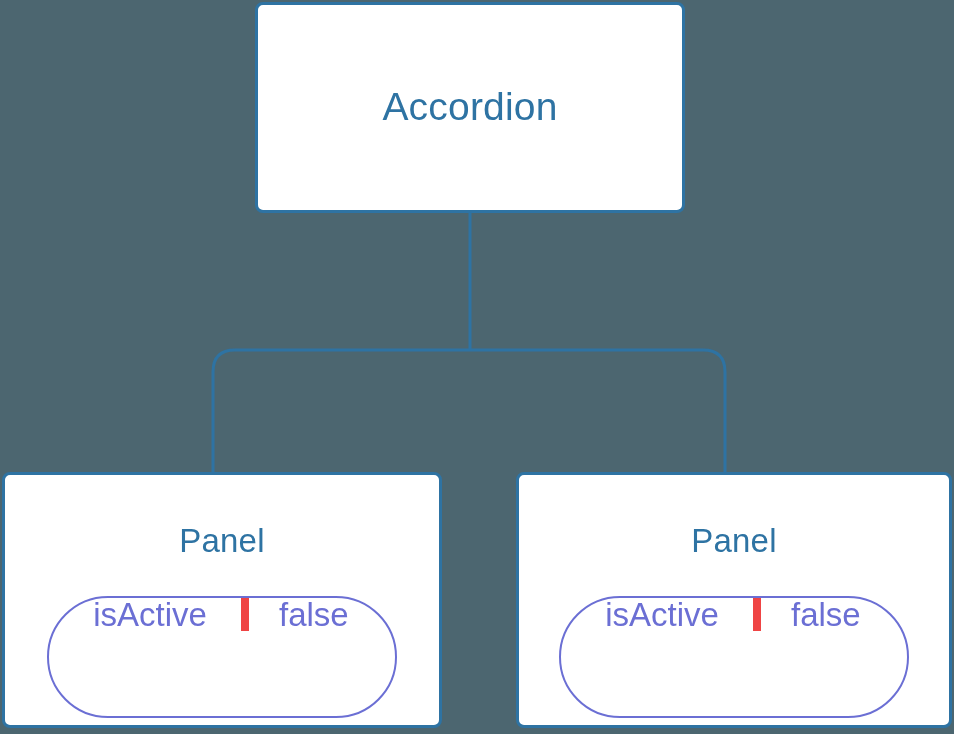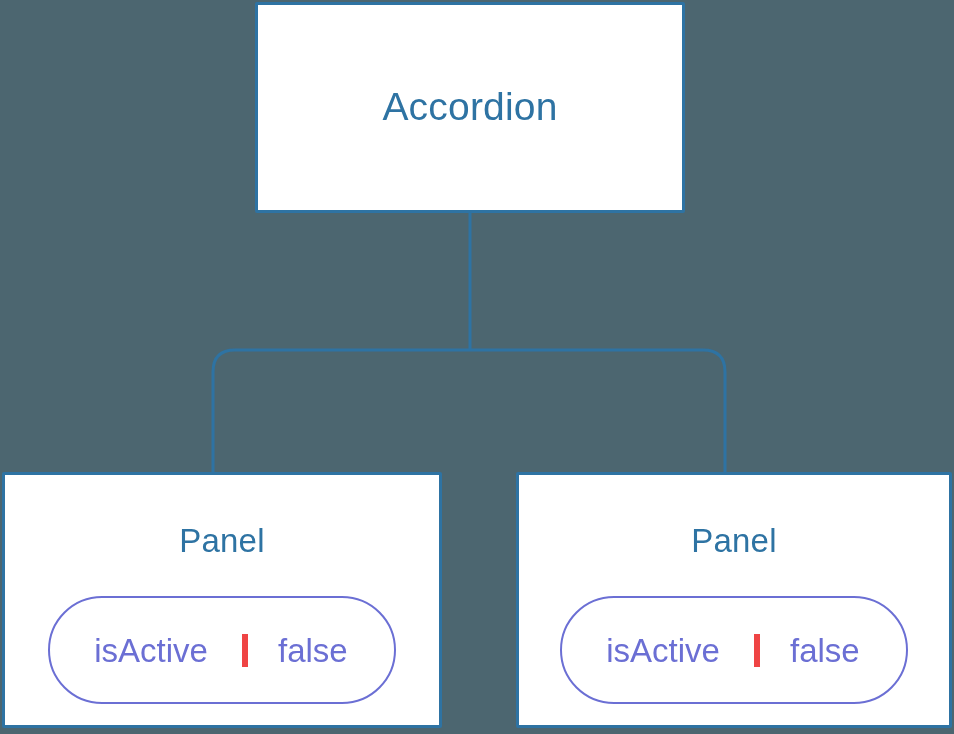--- a/index.html
+++ b/index.html
@@ -32,21 +32,21 @@
     height: 734px;
     z-index: 1;
   }
 
   
   .node {
     position: absolute;
     box-sizing: border-box;
     background: #ffffff;
     border: 3px solid #2e73a3;
-    border-radius: 2px;
+    border-radius: 8px;
     z-index: 2;
     display: flex;
     flex-direction: column;
     align-items: center;
   }
 
   .node-root {
     left: 255px;
     top: 2px;
     width: 430px;
@@ -79,47 +79,47 @@
 
   .node-child .node-title {
     font-size: 33px;
     margin-top: 48px;
   }
 
   
   .pill {
     margin-top: 25px;
     display: flex;
-    align-items: center;
+    align-items: flex-start;
     box-sizing: border-box;
     border: 2px solid #6b6fd4;
     border-radius: 999px;
     background: transparent;
-    height: 108px;
+    height: 122px;
     overflow: hidden;
   }
 
   .pill-cell {
     display: flex;
     align-items: center;
     justify-content: center;
     color: #6b6fd4;
     font-size: 33px;
     line-height: 1;
     white-space: nowrap;
     box-sizing: border-box;
   }
 
   .pill-key {
     padding: 0 34px 0 44px;
   }
 
   .pill-val {
     padding: 0 46px 0 30px;
-    border-left: 6px solid #ef4444;
+    border-left: 8px solid #ef4444;
   }
 </style>
 </head>
 <body>
 
 <div id="stage">
 
   <svg id="connectors" viewBox="0 0 954 734" width="954" height="734" xmlns="http://www.w3.org/2000/svg">
 
     <path d="M 470 210 L 470 350" fill="none" stroke="#2e73a3" stroke-width="3"></path>

